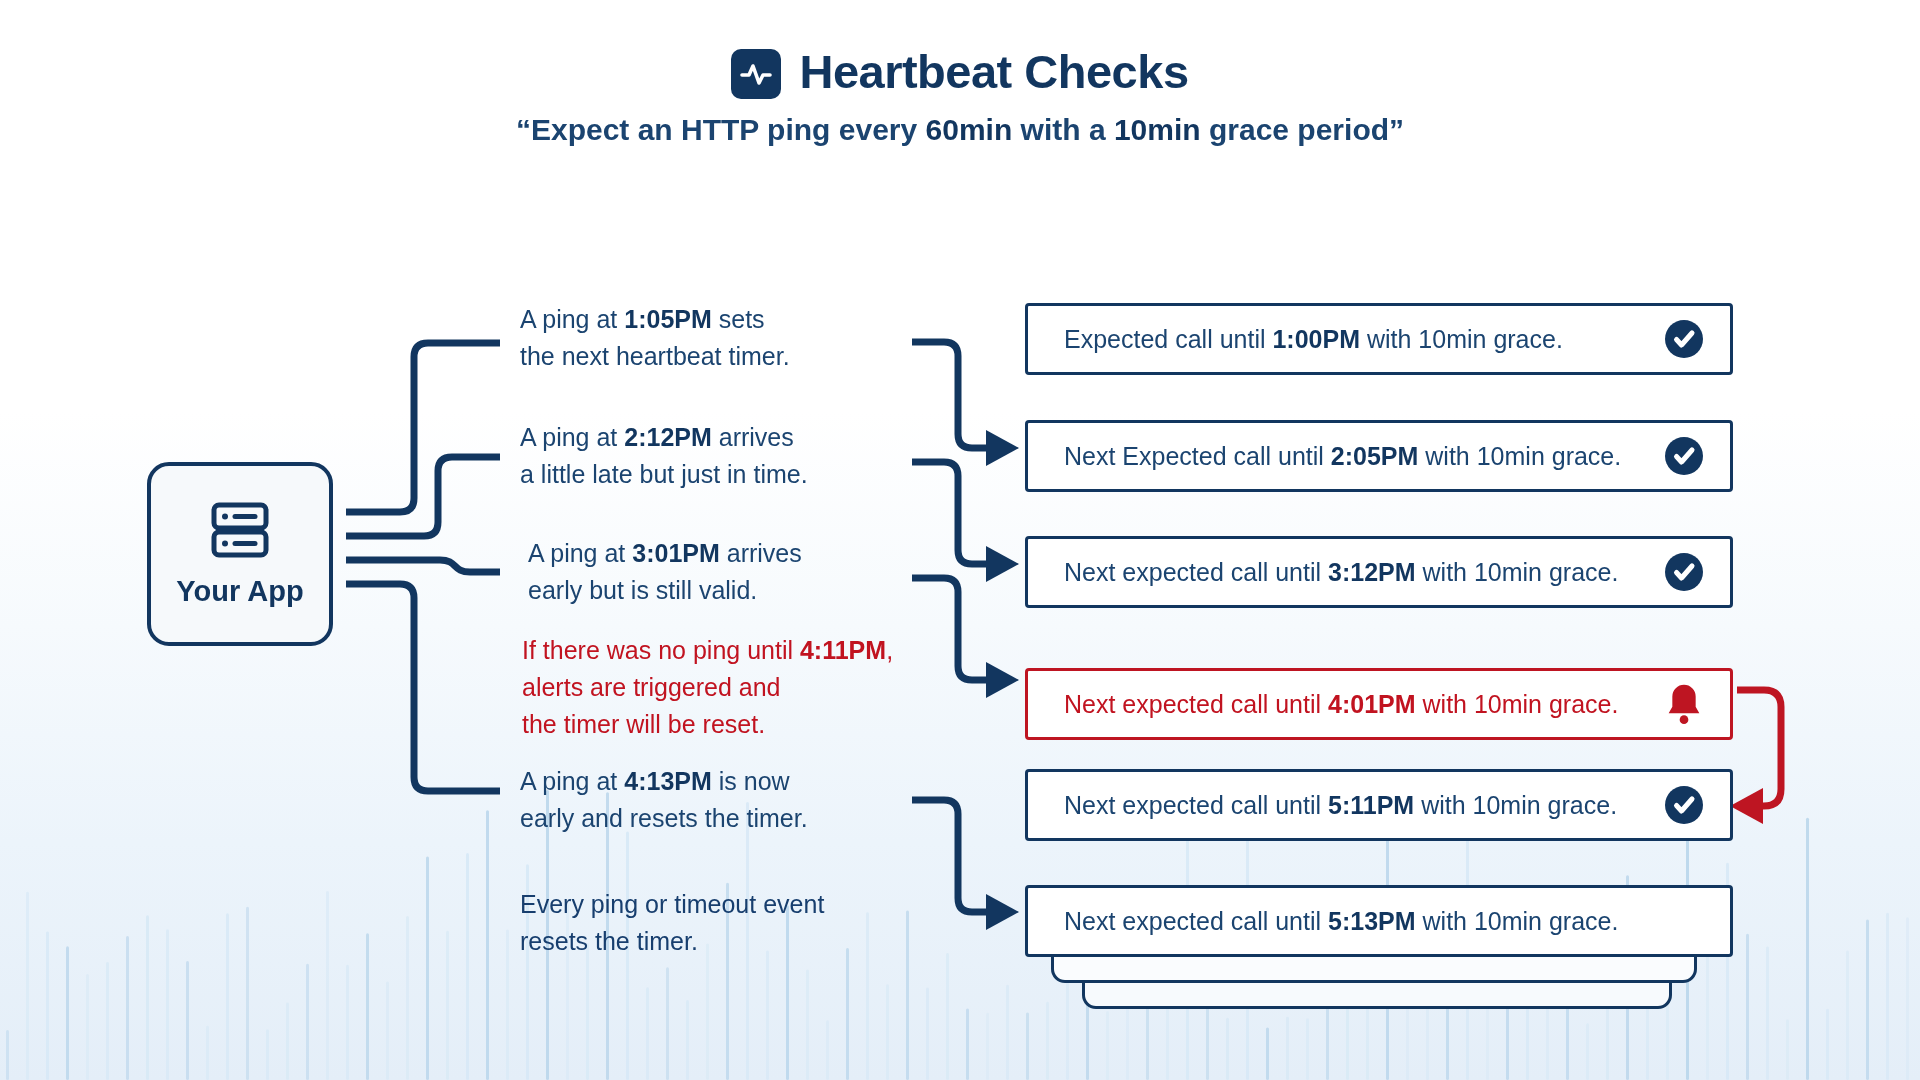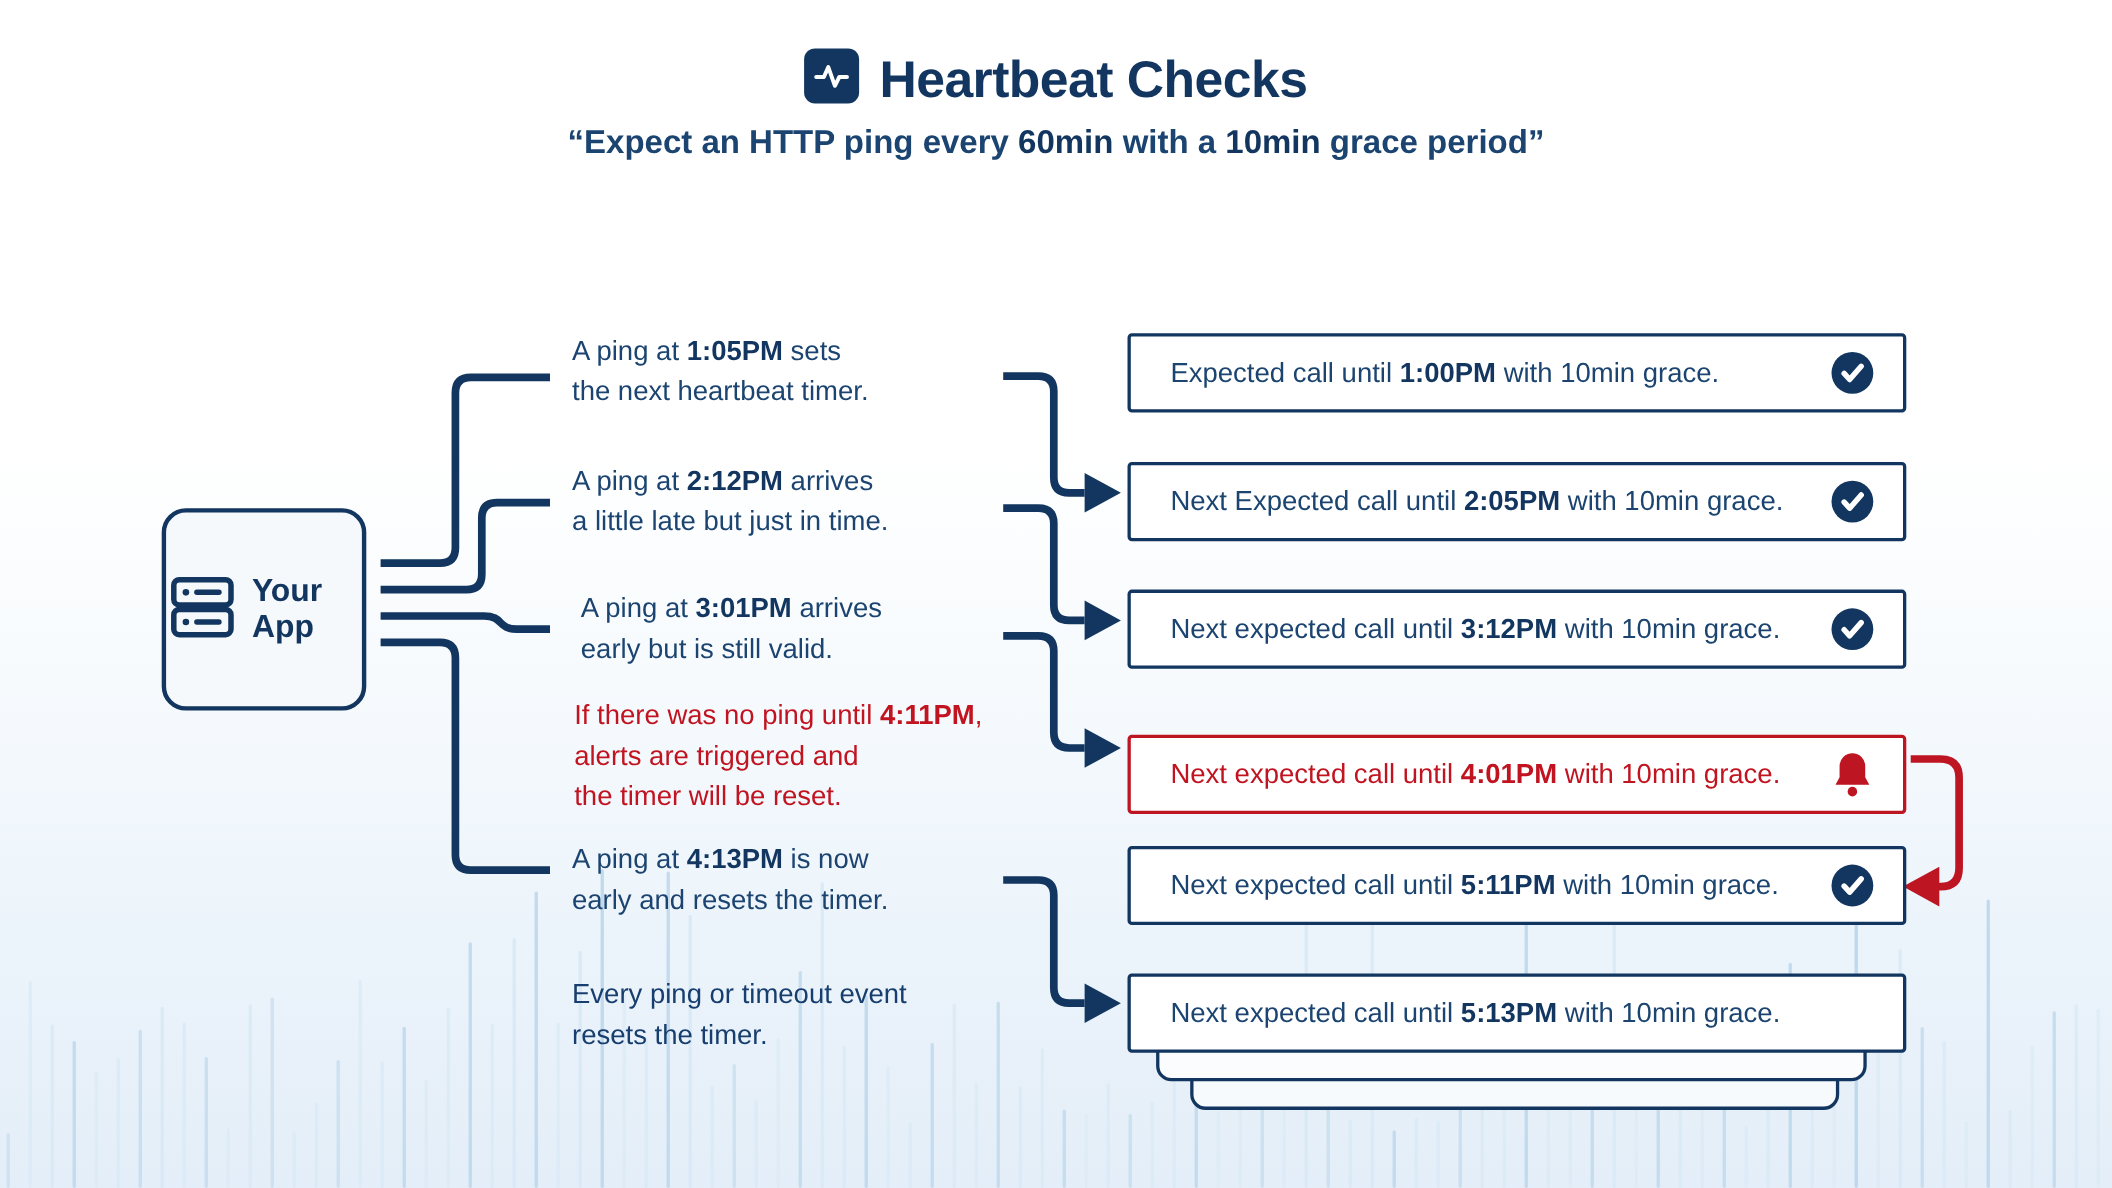--- a/index.html
+++ b/index.html
@@ -14,31 +14,31 @@
     font-family:"Liberation Sans", sans-serif;
     background:linear-gradient(180deg,#ffffff 0%,#ffffff 38%,#f6fafd 58%,#ecf4fb 78%,#e4eef8 100%);
     position:relative;
   }
   .canvas{position:absolute;inset:0;width:1920px;height:1080px;}
   svg.waveform{position:absolute;left:0;top:0;width:1920px;height:1080px;z-index:0;}
   svg.connectors{position:absolute;left:0;top:0;width:1920px;height:1080px;z-index:4;pointer-events:none;}
 
   
   .header{position:absolute;left:0;top:44px;width:1920px;text-align:center;z-index:5;}
-  .title-row{display:flex;align-items:flex-start;justify-content:center;gap:18px;}
+  .title-row{display:flex;align-items:flex-end;justify-content:center;gap:18px;}
   .title-icon{width:50px;height:50px;border-radius:10px;background:var(--navy);display:inline-flex;align-items:center;justify-content:center;}
   .page-title{font-size:47px;font-weight:800;color:var(--navy);letter-spacing:-0.5px;}
   .subtitle{margin-top:14px;font-size:30px;color:var(--navy-text);font-weight:bold;}
   .subtitle b{color:var(--navy);}
 
   
   .app-node{
     position:absolute;left:147px;top:462px;width:186px;height:184px;z-index:5;
     border:4px solid var(--navy);border-radius:22px;background:#f6f9fb;
-    display:flex;flex-direction:row;align-items:center;justify-content:center;gap:12px;
+    display:flex;flex-direction:column;align-items:center;justify-content:center;gap:12px;
   }
   .app-label{font-size:29px;font-weight:700;color:var(--navy);}
 
   
   .ann{position:absolute;font-size:25px;line-height:37px;color:var(--navy-text);z-index:5;white-space:nowrap;}
   .ann b{color:var(--navy);}
   .ann.red,{color:var(--red-text);}
   .ann.red{color:var(--red-text);}
   .ann.red b{color:var(--red-text);}
   .ann.bold{font-weight:400;color:#173e6e;}

